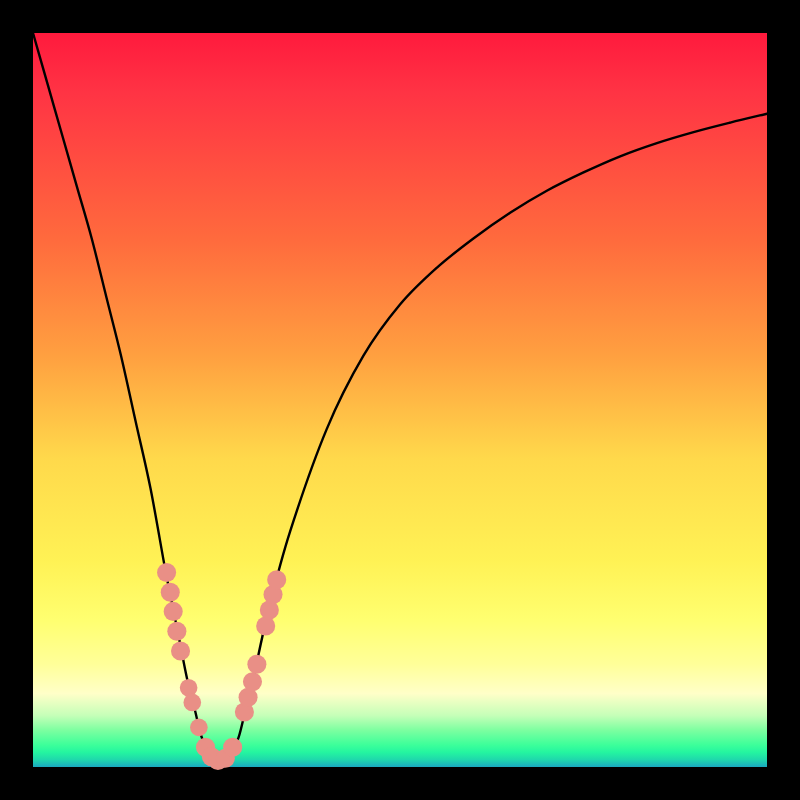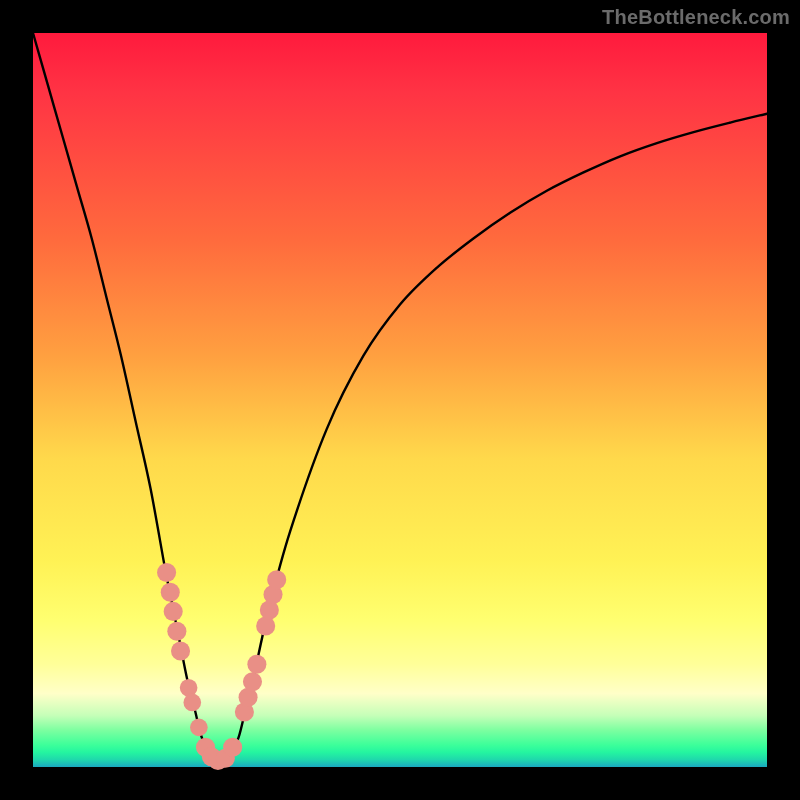--- a/index.html
+++ b/index.html
@@ -88,14 +88,13 @@
         <circle cx="215.06" cy="664.27" r="9.54" fill="#e98f86" stroke="#e98f86" stroke-width="0"></circle>
         <circle cx="219.47" cy="648.86" r="9.54" fill="#e98f86" stroke="#e98f86" stroke-width="0"></circle>
         <circle cx="223.87" cy="631.24" r="9.54" fill="#e98f86" stroke="#e98f86" stroke-width="0"></circle>
         <circle cx="232.68" cy="593.07" r="9.54" fill="#e98f86" stroke="#e98f86" stroke-width="0"></circle>
         <circle cx="236.35" cy="576.92" r="9.54" fill="#e98f86" stroke="#e98f86" stroke-width="0"></circle>
         <circle cx="240.02" cy="561.51" r="9.54" fill="#e98f86" stroke="#e98f86" stroke-width="0"></circle>
         <circle cx="243.69" cy="546.83" r="9.54" fill="#e98f86" stroke="#e98f86" stroke-width="0"></circle>
       </g>
   </svg>
 
-  <div class="watermark">TheBottleneck.com</div>
 </div>
 
 </body></html>

